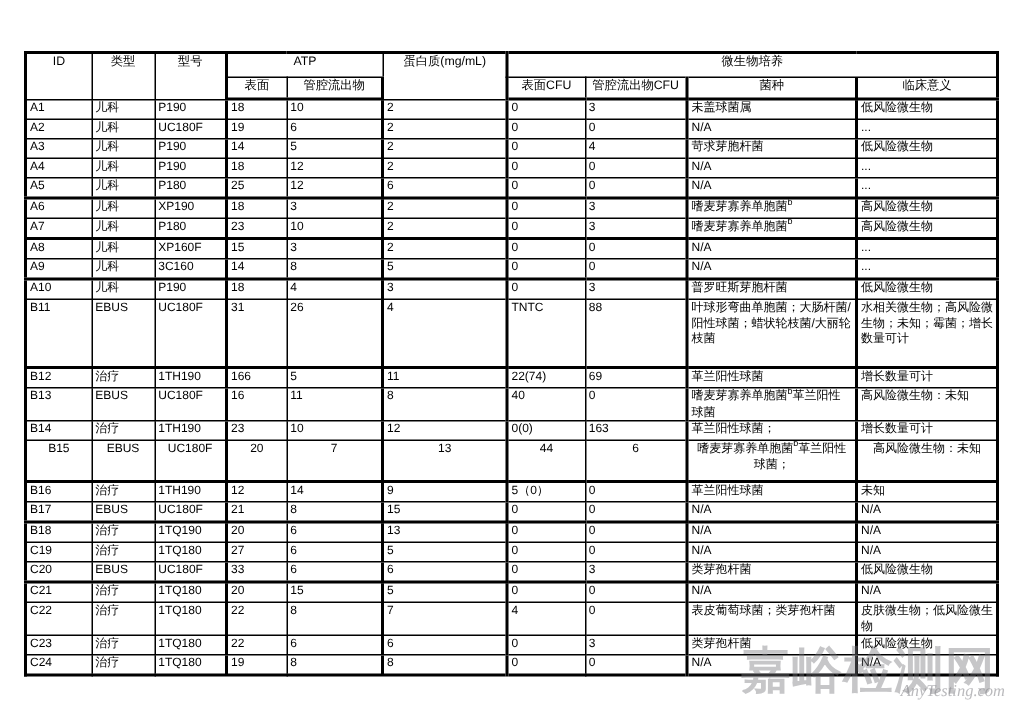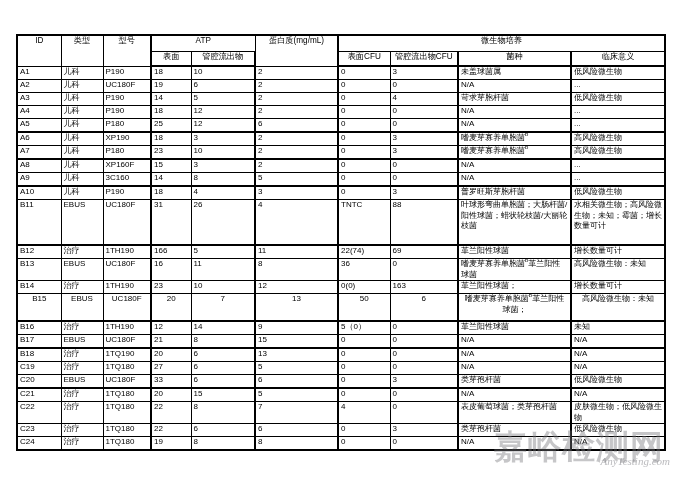--- a/index.html
+++ b/index.html
@@ -302,21 +302,21 @@
           <td class="vsep-r">革兰阳性球菌</td>
           <td>增长数量可计</td>
         </tr>
         <tr>
           <td>B13</td>
           <td>EBUS</td>
           <td class="vsep-r">UC180F</td>
           <td>16</td>
           <td class="vsep-r">11</td>
           <td class="vsep-r">8</td>
-          <td>36</td>
+          <td>40</td>
           <td class="vsep-r">0</td>
           <td class="vsep-r">嗜麦芽寡养单胞菌<sup>b</sup>革兰阳性球菌</td>
           <td>高风险微生物：未知</td>
         </tr>
         <tr>
           <td>B14</td>
           <td>治疗</td>
           <td class="vsep-r">1TH190</td>
           <td>23</td>
           <td class="vsep-r">10</td>
@@ -326,21 +326,21 @@
           <td class="vsep-r">革兰阳性球菌；</td>
           <td>增长数量可计</td>
         </tr>
         <tr class="thick-bottom tall2-row">
           <td>B15</td>
           <td>EBUS</td>
           <td class="vsep-r">UC180F</td>
           <td>20</td>
           <td class="vsep-r">7</td>
           <td class="vsep-r">13</td>
-          <td>50</td>
+          <td>44</td>
           <td class="vsep-r">6</td>
           <td class="vsep-r">嗜麦芽寡养单胞菌<sup>b</sup>革兰阳性球菌；</td>
           <td>高风险微生物：未知</td>
         </tr>
         <tr>
           <td>B16</td>
           <td>治疗</td>
           <td class="vsep-r">1TH190</td>
           <td>12</td>
           <td class="vsep-r">14</td>

